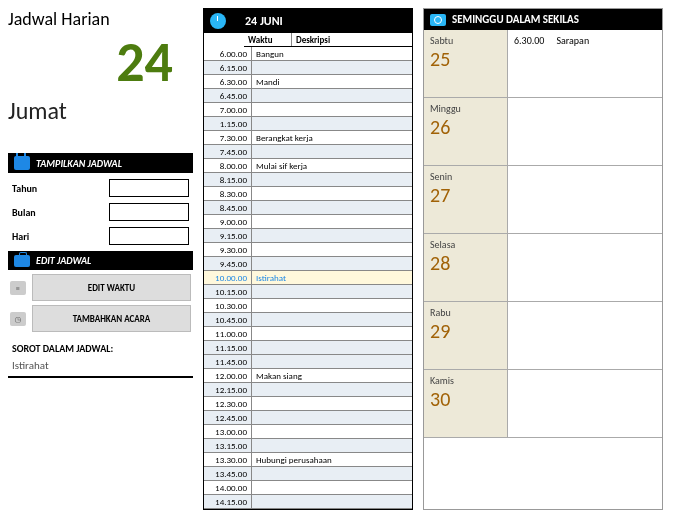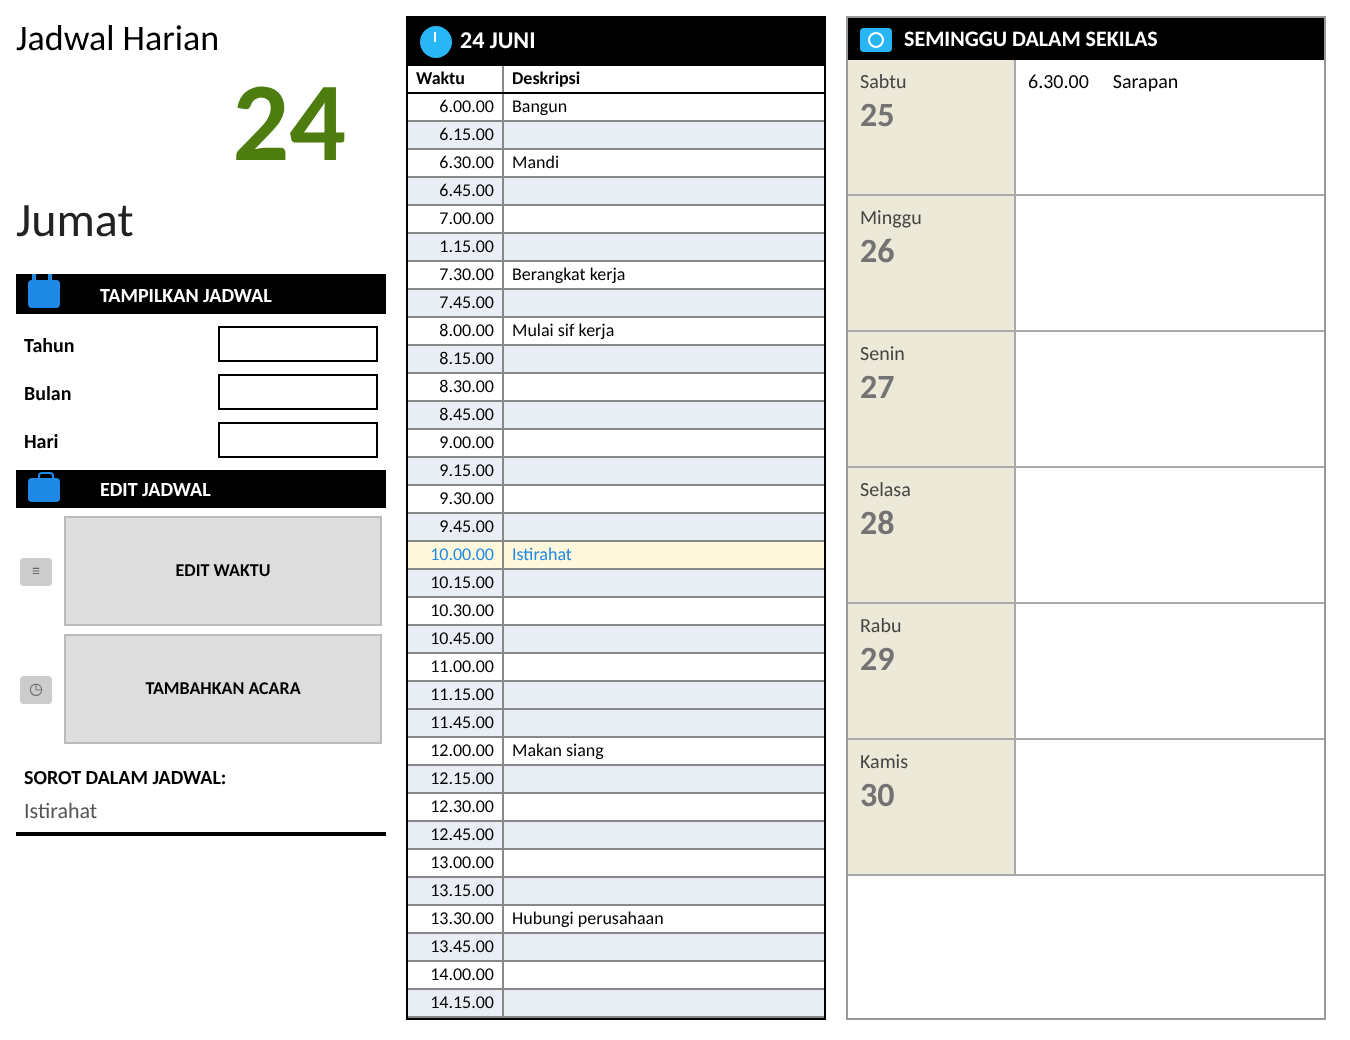--- a/index.html
+++ b/index.html
@@ -1,51 +1,51 @@
 <!DOCTYPE html>
 <html><head>
 <meta charset="utf-8">
 <style>
 * { margin: 0; padding: 0; box-sizing: border-box; }
 body { font-family: Calibri, Arial, sans-serif; background: #fff; font-size: 11px; }
 .container { display: flex; gap: 10px; padding: 8px; width: 675px; }
 .sidebar { width: 185px; }
 .main-title { font-size: 18px; font-weight: normal; color: #000000; margin-bottom: 4px; }
 .big-date { font-size: 56px; color: #4d7c0f; font-weight: bold; text-align: right; padding-right: 20px; line-height: 1; }
-.day-name { font-size: 24px; color: #222; margin-top: 6px; margin-bottom: 12px; }
-.section-header { background: #000; color: #fff; font-weight: bold; padding: 3px 6px; font-size: 10px; display: flex; align-items: center; gap: 20px; }
+.day-name { font-size: 24px; color: #222; margin-top: 6px; margin-bottom: 28px; }
+.section-header { background: #000; color: #fff; font-weight: bold; padding: 3px 6px; font-size: 10px; display: flex; align-items: center; gap: 6px; font-style: italic; }
 .form-row { display: flex; justify-content: space-between; align-items: center; margin: 6px 4px; }
 .form-row label { font-weight: bold; font-size: 10px; }
 .form-row input { width: 80px; height: 18px; border: 1px solid #000; font-size: 10px; padding: 0 2px; }
-.edit-btn { background: #ddd; border: 1px solid #bbb; padding: 21px; text-align: center; font-size: 9px; font-weight: bold; margin: 4px 2px; cursor: pointer; }
+.edit-btn { background: #ddd; border: 1px solid #bbb; padding: 7px; text-align: center; font-size: 9px; font-weight: bold; margin: 4px 2px; cursor: pointer; }
 .icon-row { display: flex; align-items: center; gap: 6px; }
 .mini-icon { width: 16px; height: 14px; background: #ccc; border-radius: 2px; display: inline-flex; align-items: center; justify-content: center; font-size: 8px; color: #666; }
 .sorot-section { border-bottom: 2px solid #000; margin-top: 8px; }
 .sorot-title { font-weight: bold; font-size: 10px; padding: 2px 4px; }
 .sorot-value { padding: 2px 4px 4px; color: #555; }
 .schedule { width: 210px; border: 1px solid #000; }
-.schedule-header { background: #000; color: #fff; padding: 4px 6px; font-weight: bold; font-size: 12px; display: flex; align-items: center; gap: 4px; }
+.schedule-header { background: #000; color: #fff; padding: 4px 6px; font-weight: bold; font-size: 12px; display: flex; align-items: center; gap: 19px; }
 .clock-icon { width: 16px; height: 16px; background: #29B6F6; border-radius: 50%; position: relative; }
 .clock-icon::after { content: ''; position: absolute; width: 1px; height: 5px; background: #fff; left: 7px; top: 3px; }
 .sched-row { display: flex; border-bottom: 1px solid #888; font-size: 9px; }
-.sched-row.header-row { font-weight: bold; background: #fff; border-bottom: 1px solid #000; }
+.sched-row.header-row { font-weight: bold; background: #fff; border-bottom: 1px solid #000; margin-left: 40px; }
 .sched-time { width: 48px; padding: 1px 4px; text-align: right; border-right: 1px solid #888; }
 .sched-desc { flex: 1; padding: 1px 4px; }
 .sched-row.alt { background: #E8EEF4; }
 .sched-row.highlight .sched-desc { color: #1E88E5; }
 .sched-row.highlight { background: #FFF8DC; }
 .sched-row.highlight .sched-time { color: #1E88E5; }
 .week { width: 240px; border: 1px solid #999; }
 .week-header { background: #000; color: #fff; padding: 4px 6px; font-weight: bold; font-size: 11px; display: flex; align-items: center; gap: 6px; }
 .camera-icon { width: 16px; height: 12px; background: #29B6F6; border-radius: 2px; position: relative; }
 .camera-icon::after { content: ''; position: absolute; width: 6px; height: 6px; border: 1px solid #fff; border-radius: 50%; left: 4px; top: 2px; }
 .week-day { display: flex; border-bottom: 1px solid #aaa; min-height: 68px; }
 .week-day-label { width: 84px; background: #EDE9D8; padding: 4px 6px; border-right: 1px solid #aaa; }
 .week-day-name { font-size: 10px; color: #444; }
-.week-day-num { font-size: 17px; color: #737373; font-weight: bold; }
+.week-day-num { font-size: 20px; color: #a16207; font-weight: normal; }
 .week-day-content { flex: 1; padding: 4px 6px; font-size: 10px; display: flex; gap: 12px; }
 .cal-icon { width: 16px; height: 14px; background: #1E88E5; border-radius: 2px; position: relative; }
 .cal-icon::before { content: ''; position: absolute; top: -3px; left: 2px; width: 2px; height: 3px; background: #1E88E5; box-shadow: 8px 0 #1E88E5; }
 .brief-icon { width: 16px; height: 12px; background: #1E88E5; border-radius: 2px; position: relative; }
 .brief-icon::before { content: ''; position: absolute; top: -3px; left: 5px; width: 6px; height: 3px; border: 1px solid #1E88E5; border-bottom: none; border-radius: 2px 2px 0 0; }
 </style>
 </head>
 <body>
 
 <div class="container">

